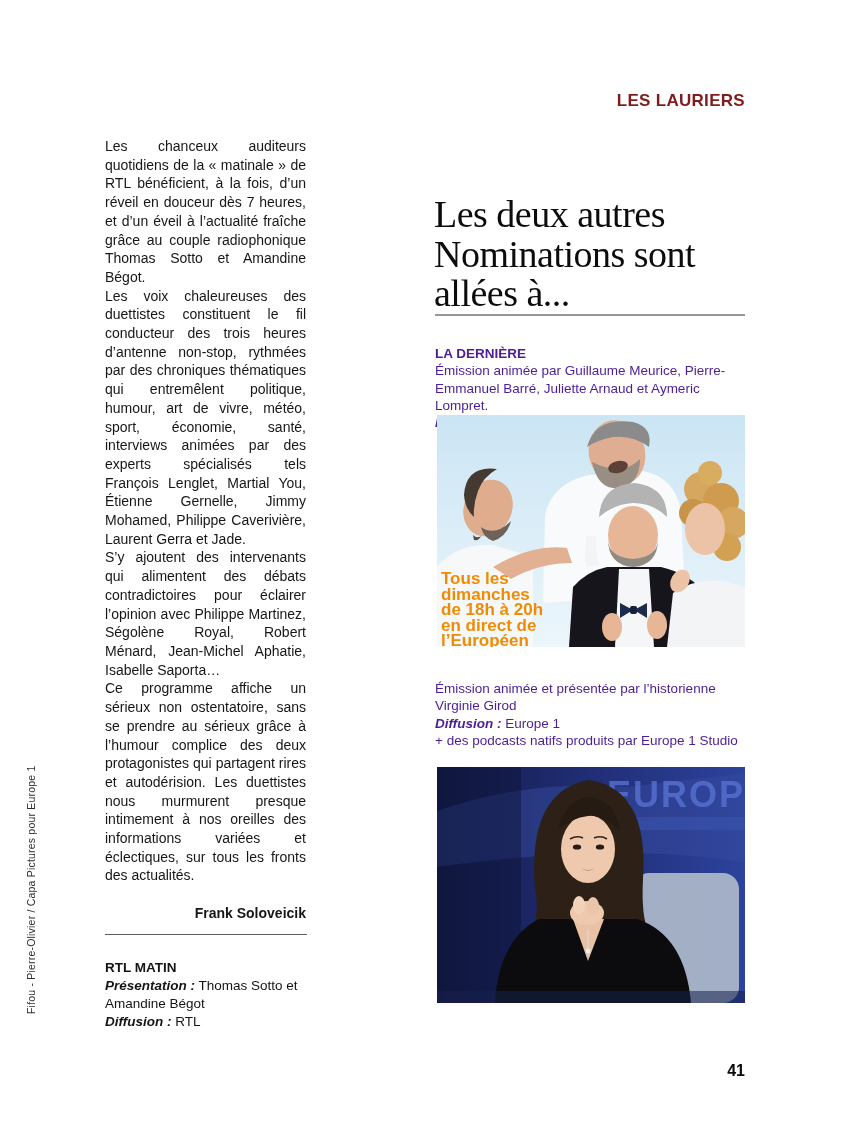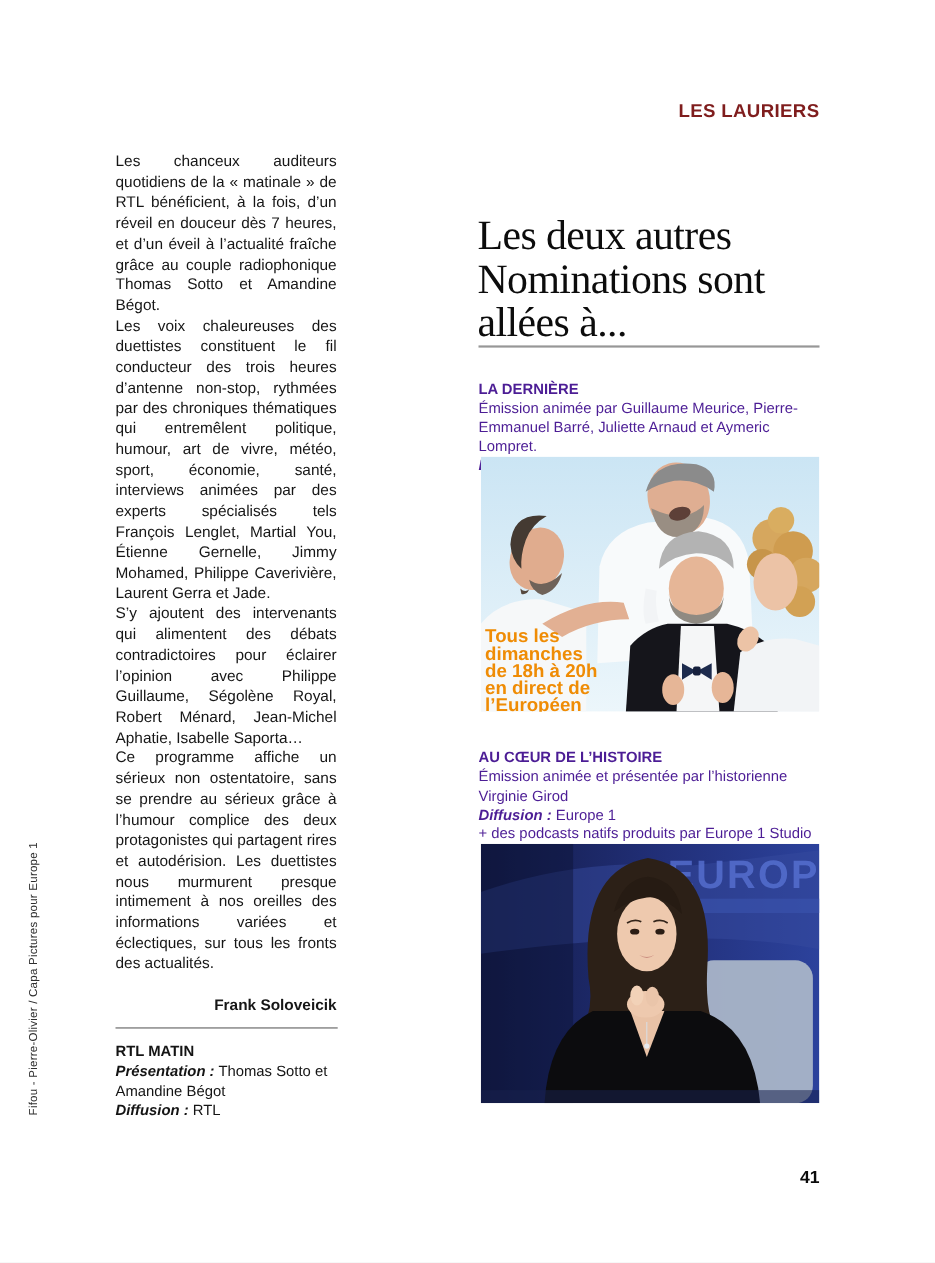--- a/index.html
+++ b/index.html
@@ -17,21 +17,21 @@
   .article-col{
     position:absolute;left:105px;top:137px;width:201px;
     font-size:14px;line-height:18.7px;text-align:justify;
     hyphens:auto;-webkit-hyphens:auto;color:#161616;
   }
   .article-col p{margin:0;}
   .byline{margin-top:19px;text-align:right;font-weight:bold;font-size:14px;}
   
   .program-card{
     position:absolute;left:105px;top:934px;width:202px;
-    border-top:1.5px solid #5f5f5f;padding-top:12px;
+    border-top:1.5px solid #5f5f5f;padding-top:24px;
     font-size:13.5px;line-height:18px;color:#141414;
   }
   .card-title{font-weight:bold;}
   .b{font-weight:bold;font-style:italic;}
   
   .photo-credit{
     position:absolute;left:25px;top:1014px;width:272px;height:14px;
     transform:rotate(-90deg);transform-origin:0 0;
     font-size:10.5px;color:#2e2e2e;letter-spacing:.2px;white-space:nowrap;
   }
@@ -72,21 +72,21 @@
 </head>
 <body>
 
 <div class="page">
 
   <div class="section-header">LES LAURIERS</div>
 
   <div class="article-col">
     <p>Les chanceux auditeurs quotidiens de la « matinale » de RTL bénéficient, à la fois, d’un réveil en douceur dès 7 heures, et d’un éveil à l’actualité fraîche grâce au couple radiophonique Thomas Sotto et Amandine Bégot.</p>
     <p>Les voix chaleureuses des duettistes constituent le fil conducteur des trois heures d’antenne non-stop, rythmées par des chroniques thématiques qui entremêlent politique, humour, art de vivre, météo, sport, économie, santé, interviews animées par des experts spécialisés tels François Lenglet, Martial You, Étienne Gernelle, Jimmy Mohamed, Philippe Caverivière, Laurent Gerra et Jade.</p>
-    <p>S’y ajoutent des intervenants qui alimentent des débats contradictoires pour éclairer l’opinion avec Philippe Guillaume, Ségolène Royal, Robert Ménard, Jean-Michel Aphatie, Isabelle Saporta…</p>
+    <p>S’y ajoutent des intervenants qui alimentent des débats contradictoires pour éclairer l’opinion avec Philippe Martinez, Ségolène Royal, Robert Ménard, Jean-Michel Aphatie, Isabelle Saporta…</p>
     <p>Ce programme affiche un sérieux non ostentatoire, sans se prendre au sérieux grâce à l’humour complice des deux protagonistes qui partagent rires et autodérision. Les duettistes nous murmurent presque intimement à nos oreilles des informations variées et éclectiques, sur tous les fronts des actualités.</p>
     <div class="byline">Frank Soloveicik</div>
   </div>
 
   <div class="program-card">
     <div class="card-title">RTL MATIN</div>
     <div><span class="b">Présentation :</span> <span>Thomas Sotto et Amandine Bégot</span></div>
     <div><span class="b">Diffusion :</span> <span>RTL</span></div>
   </div>
 
@@ -157,21 +157,20 @@
       </g>
     </svg>
     <div class="photo-overlay">Tous les
 dimanches
 de 18h à 20h
 en direct de
 l’Européen</div>
   </div>
 
   <div class="program-info info-2">
-    <div class="info-heading">AU CŒUR DE L’HISTOIRE</div>
     <div>Émission animée et présentée par l’historienne Virginie Girod</div>
     <div><span class="b">Diffusion :</span> <span>Europe 1</span></div>
     <div>+ des podcasts natifs produits par Europe 1 Studio</div>
   </div>
 
   <div class="photo photo-2">
     <svg width="308" height="236" viewBox="0 0 308 236">
       <defs>
         <linearGradient id="studio" x1="0" y1="0" x2="1" y2="0">
           <stop offset="0" stop-color="#131b48"></stop>

